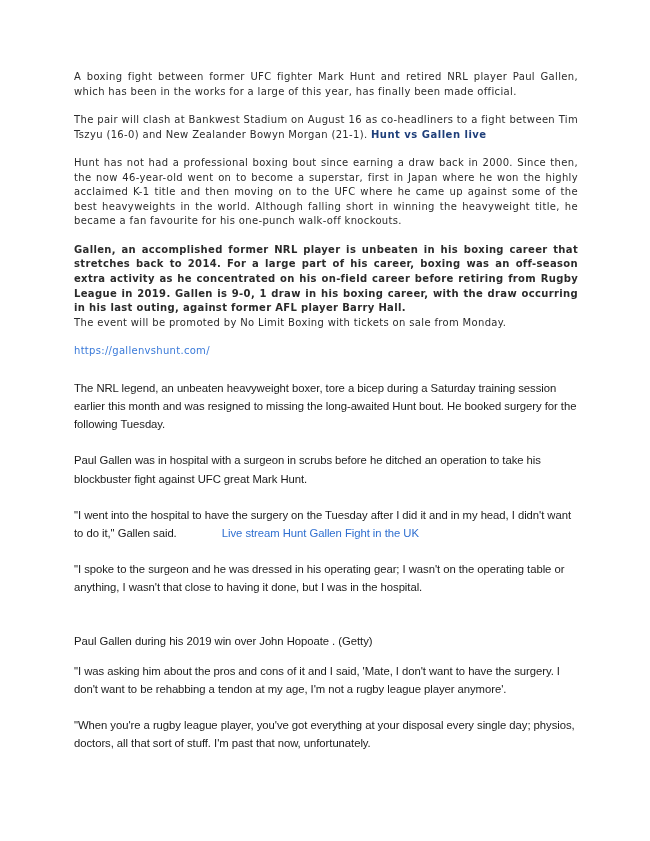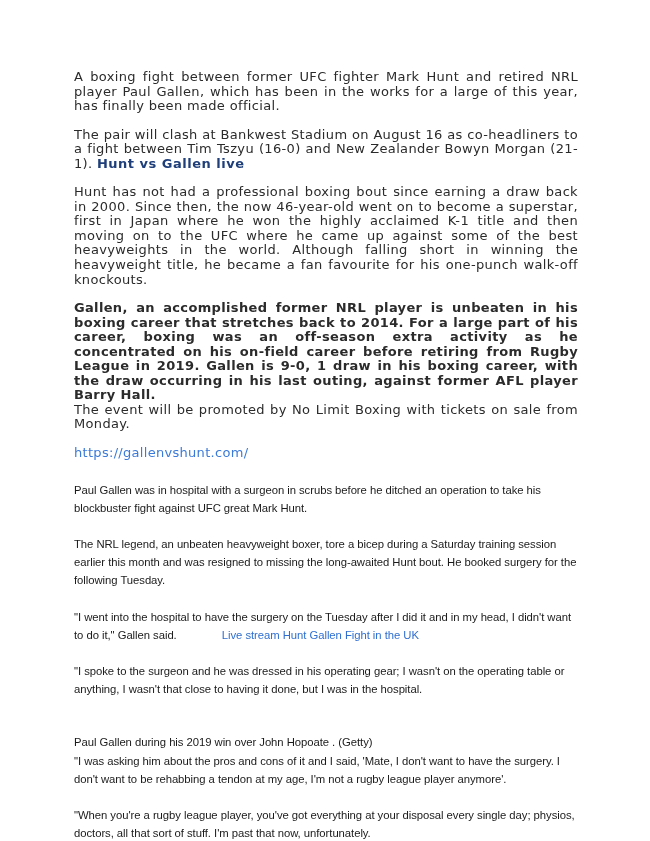--- a/index.html
+++ b/index.html
@@ -19,21 +19,21 @@
     width: 650px;
     height: 841px;
     background: #ffffff;
     box-sizing: border-box;
     padding: 70px 72px 0 74px;
   }
 
   
   .block-a {
     font-family: "DejaVu Sans", sans-serif;
-    font-size: 13px;
+    font-size: 10px;
     line-height: 14.55px;
     letter-spacing: 0.34px;
     color: #2b2b2b;
     text-align: justify;
     width: 504px;
   }
   .block-a p {
     margin: 0 0 14px 0;
   }
   .block-a p.tight {
@@ -47,21 +47,21 @@
     font-size: 11.3px;
     line-height: 18.2px;
     letter-spacing: -0.05px;
     color: #1a1a1a;
     width: 504px;
   }
   .block-b p {
     margin: 0 0 18px 0;
   }
   .block-b p.caption-run {
-    margin-bottom: 0;
+    margin-bottom: 12px;
   }
 
   .spacer-lg { height: 17px; }
   .spacer-sm { height: 6px; }
 
   a.link {
     cursor: pointer;
   }
   a.link-dark {
     color: #1f3f7a;
@@ -95,23 +95,23 @@
     <p>The event will be promoted by No Limit Boxing with tickets on sale from Monday.</p>
 
     <p><a class="link link-url">https://gallenvshunt.com/</a></p>
 
   </div>
 
   <div class="spacer-sm"></div>
 
   <div class="block-b">
 
+    <p>The NRL legend, an unbeaten heavyweight boxer, tore a bicep during a Saturday training session earlier this month and was resigned to missing the long-awaited Hunt bout. He booked surgery for the following Tuesday.</p>
+
     <p>Paul Gallen was in hospital with a surgeon in scrubs before he ditched an operation to take his blockbuster fight against UFC great Mark Hunt.</p>
-
-    <p>The NRL legend, an unbeaten heavyweight boxer, tore a bicep during a Saturday training session earlier this month and was resigned to missing the long-awaited Hunt bout. He booked surgery for the following Tuesday.</p>
 
 
     <p><span>"I went into the hospital to have the surgery on the Tuesday after I did it and in my head, I didn't want to do it," Gallen said. </span><a class="link link-mid">Live stream Hunt Gallen Fight in the UK</a></p>
 
     <p>"I spoke to the surgeon and he was dressed in his operating gear; I wasn't on the operating table or anything, I wasn't that close to having it done, but I was in the hospital.</p>
 
     <div class="spacer-lg"></div>
 
     <p class="caption-run">Paul Gallen during his 2019 win over John Hopoate . (Getty)</p>
 

